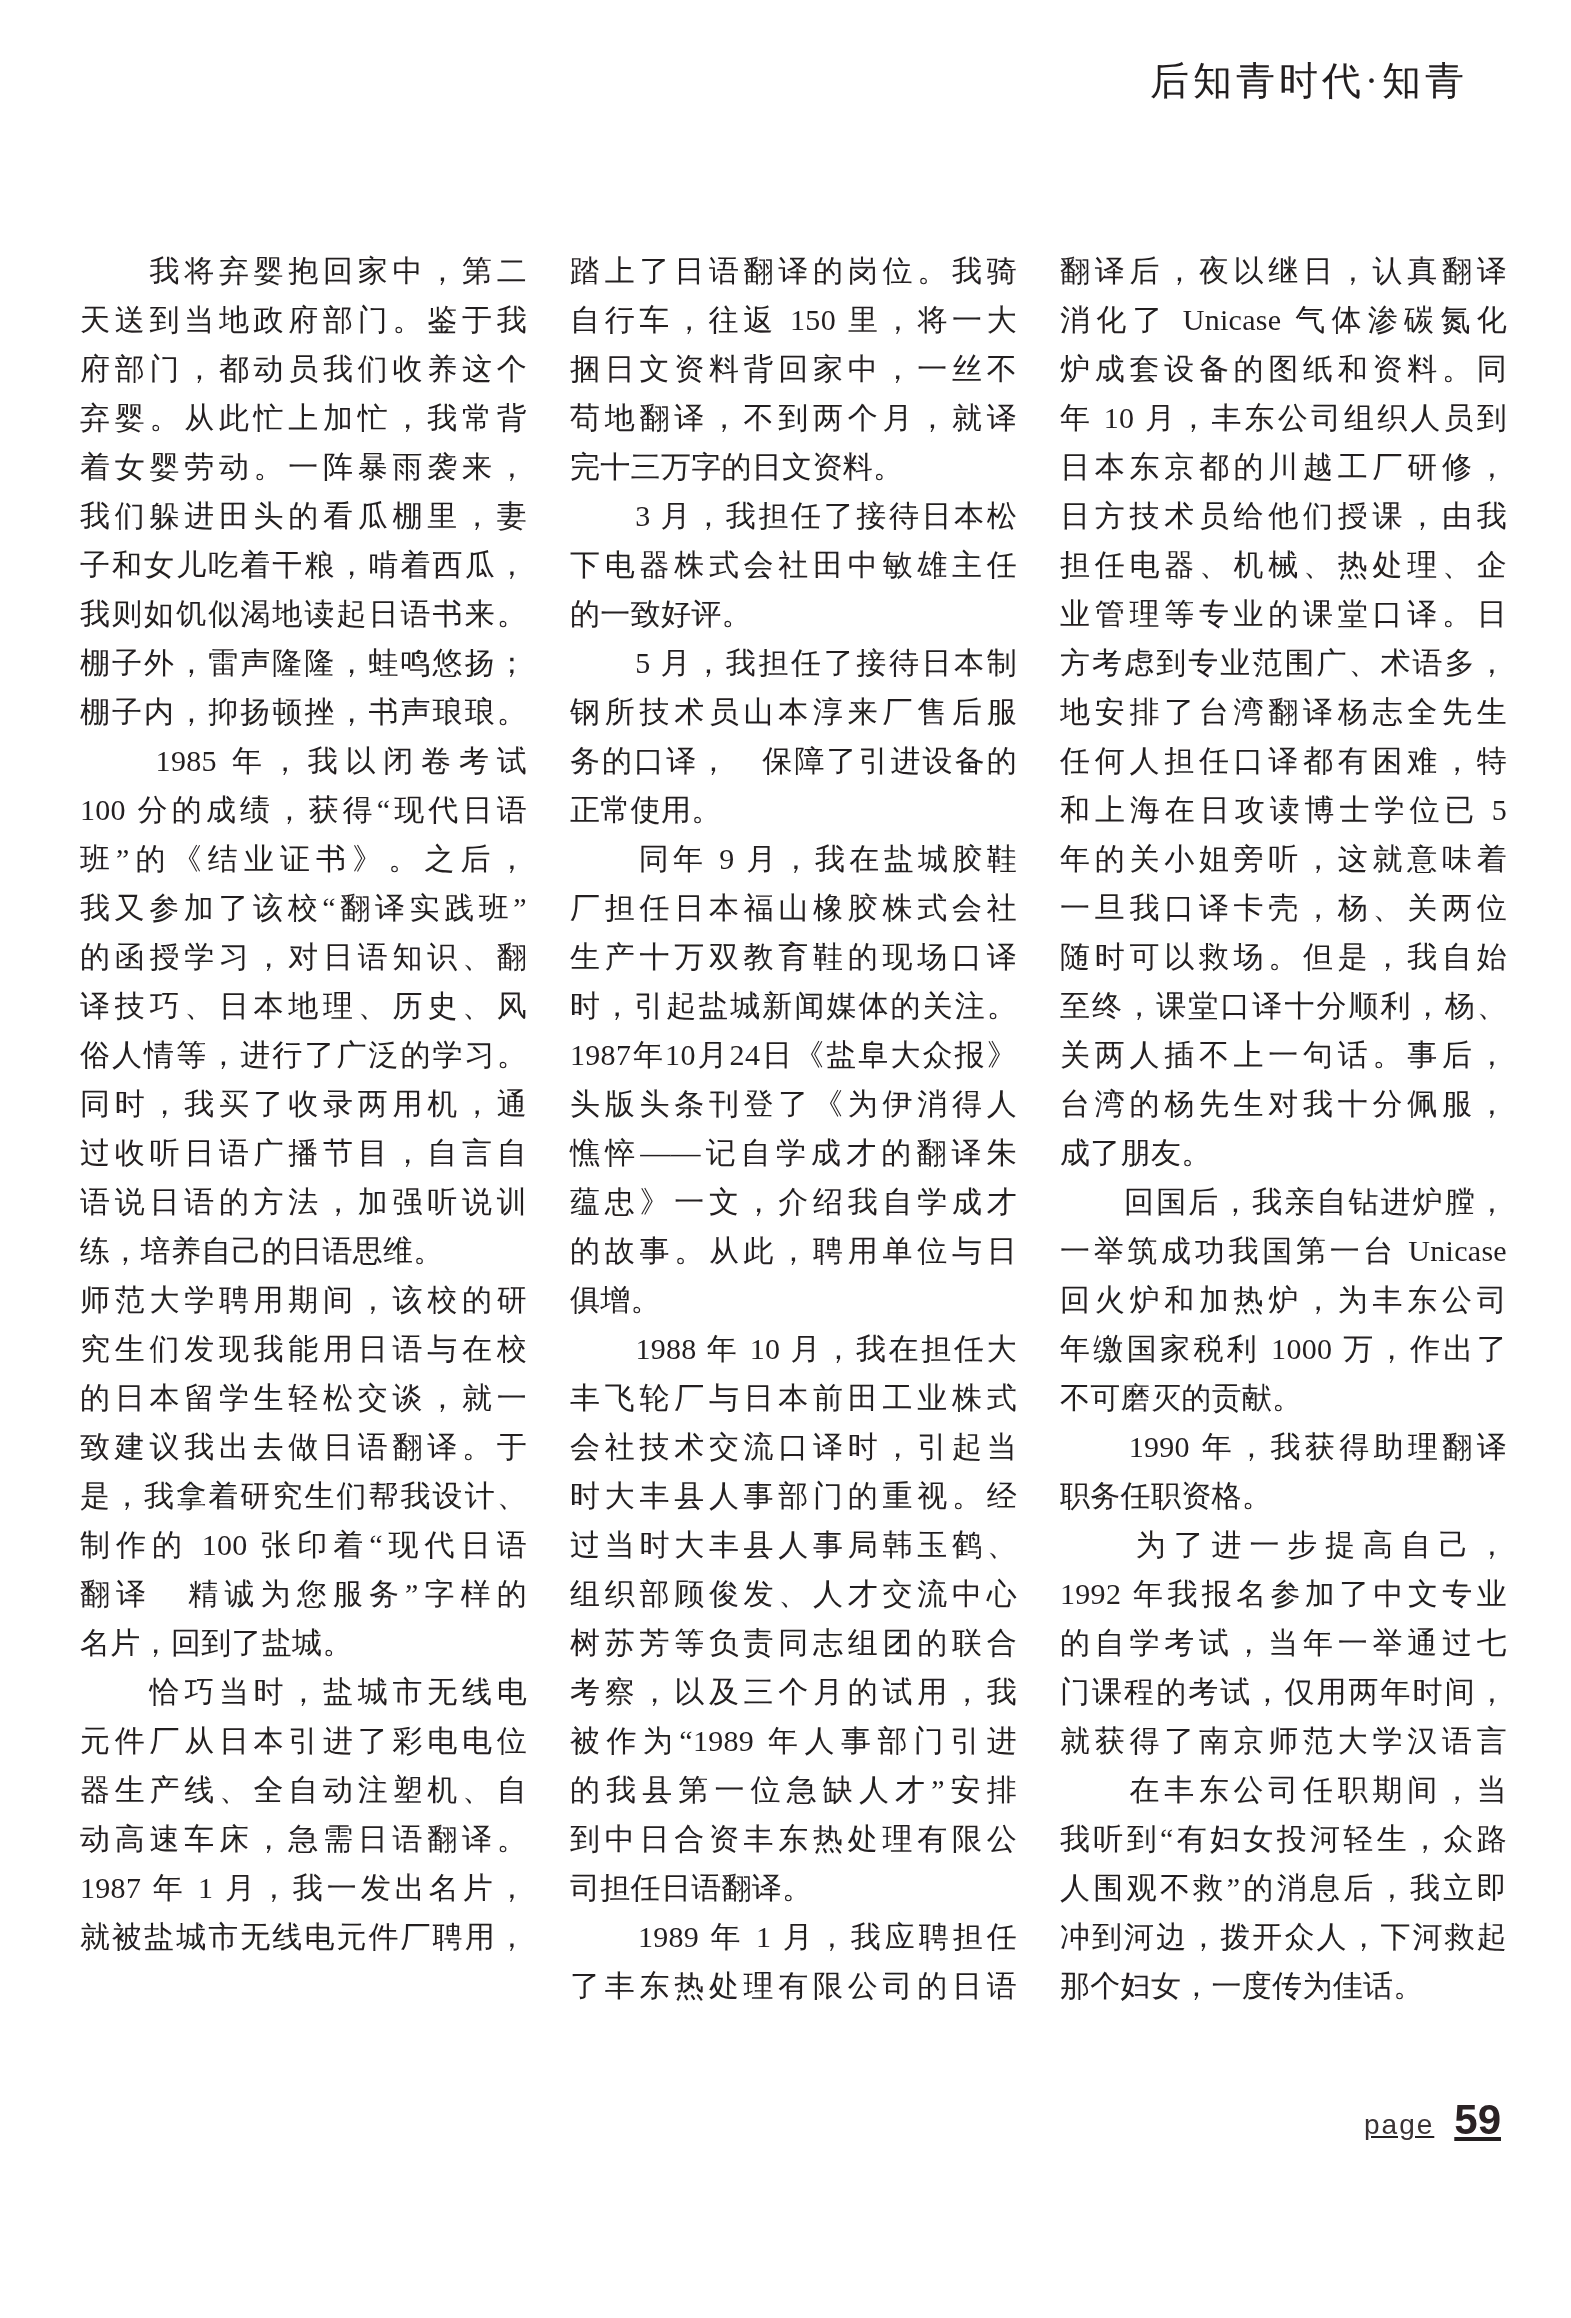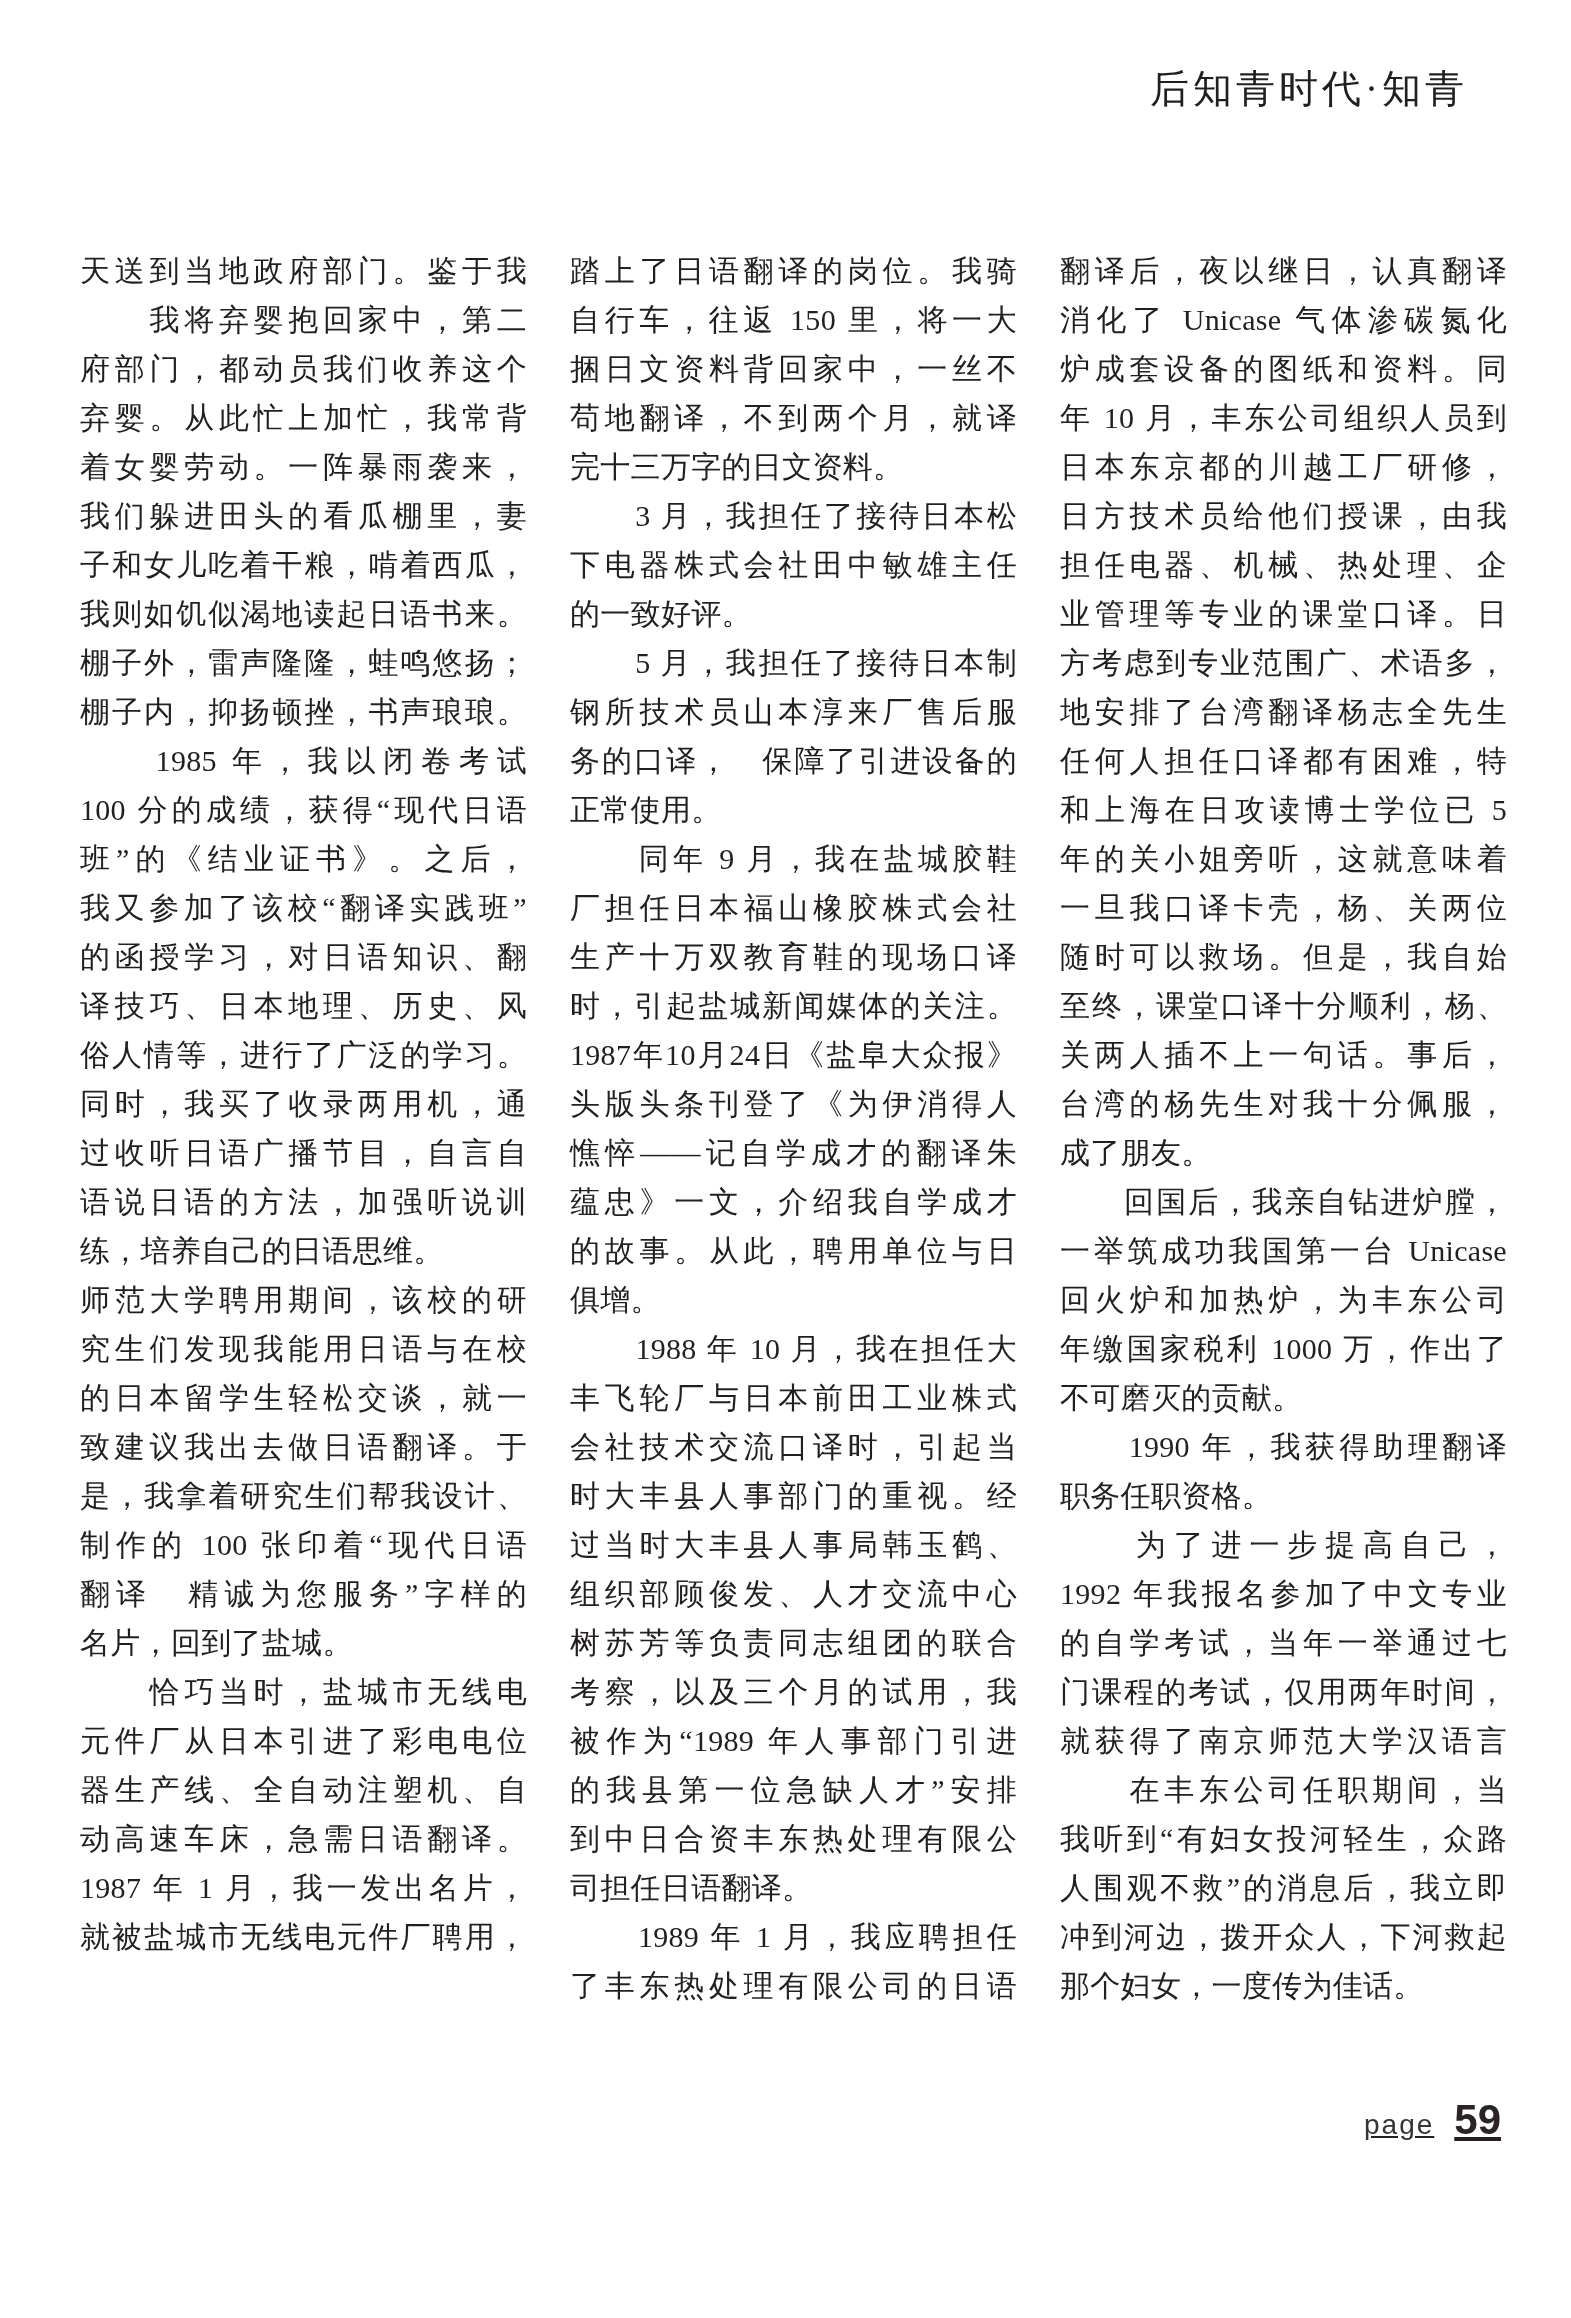--- a/index.html
+++ b/index.html
@@ -6,21 +6,21 @@
   body {
     width: 1571px; height: 2319px;
     background: #ffffff;
     position: relative;
     font-family: "Liberation Serif", "DejaVu Serif", serif;
     color: #231f20;
     overflow: hidden;
   }
   .running-header {
     position: absolute;
-    top: 62px;
+    top: 54px;
     right: 103px;
     font-size: 39px;
     letter-spacing: 4px;
     white-space: nowrap;
     color: #231f20;
   }
   .columns {
     position: absolute;
     left: 80px;
     top: 246px;
@@ -68,22 +68,22 @@
     text-align: right;
   }
 </style>
 </head>
 <body>
 
 <div class="running-header">后知青时代·知青</div>
 
 <div class="columns">
   <div class="column">
+      <div class="line fill">　　我将弃婴抱回家中，第二</div>
       <div class="line fill">天送到当地政府部门。鉴于我</div>
-      <div class="line fill">　　我将弃婴抱回家中，第二</div>
       <div class="line fill">府部门，都动员我们收养这个</div>
       <div class="line fill">弃婴。从此忙上加忙，我常背</div>
       <div class="line fill">着女婴劳动。一阵暴雨袭来，</div>
       <div class="line fill">我们躲进田头的看瓜棚里，妻</div>
       <div class="line fill">子和女儿吃着干粮，啃着西瓜，</div>
       <div class="line fill">我则如饥似渴地读起日语书来。</div>
       <div class="line fill">棚子外，雷声隆隆，蛙鸣悠扬；</div>
       <div class="line fill">棚子内，抑扬顿挫，书声琅琅。</div>
       <div class="line fill">　　1985 年，我以闭卷考试</div>
       <div class="line fill">100 分的成绩，获得“现代日语</div>

